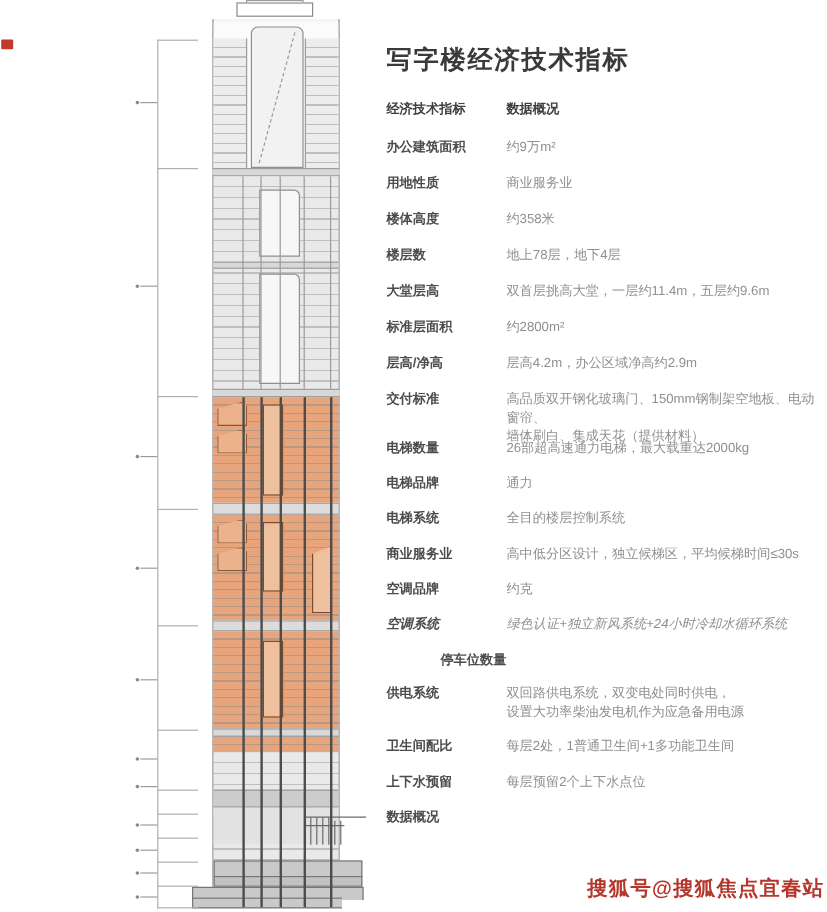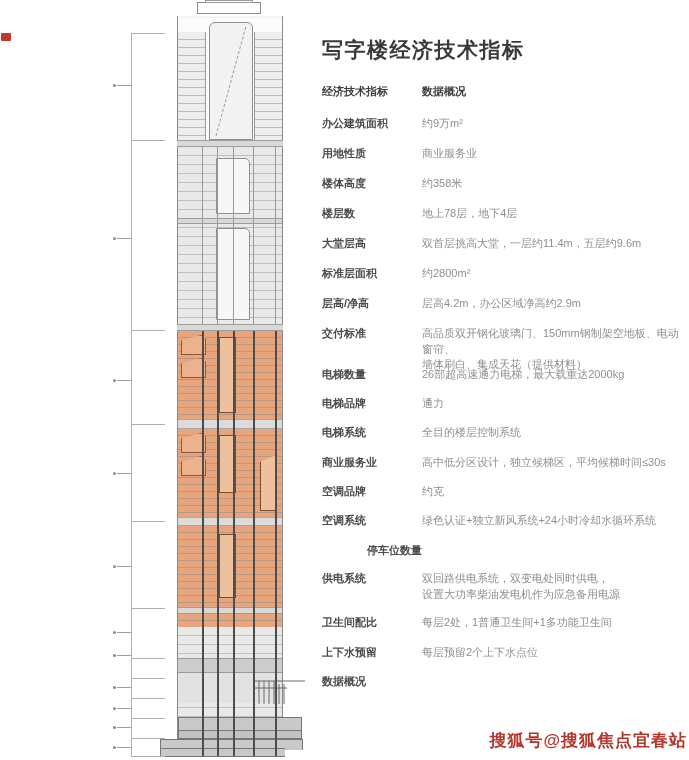--- a/index.html
+++ b/index.html
@@ -225,21 +225,21 @@
           <span class="spec-value">全目的楼层控制系统</span>
         </div>
         <div class="spec-row" style="top: 455px;">
           <span class="spec-label">商业服务业</span>
           <span class="spec-value">高中低分区设计，独立候梯区，平均候梯时间≤30s</span>
         </div>
         <div class="spec-row" style="top: 484px;">
           <span class="spec-label">空调品牌</span>
           <span class="spec-value">约克</span>
         </div>
-        <div class="spec-row" style="top: 513px;">
+        <div class="spec-row" style="top: 513px; font-style: italic;">
           <span class="spec-label">空调系统</span>
           <span class="spec-value">绿色认证+独立新风系统+24小时冷却水循环系统</span>
         </div>
         <div class="spec-row" style="top: 543px; margin-left: 45px;">
           <span class="spec-label">停车位数量</span>
         </div>
         <div class="spec-row" style="top: 571px;">
           <span class="spec-label">供电系统</span>
           <span class="spec-value">双回路供电系统，双变电处同时供电，
 设置大功率柴油发电机作为应急备用电源</span>

